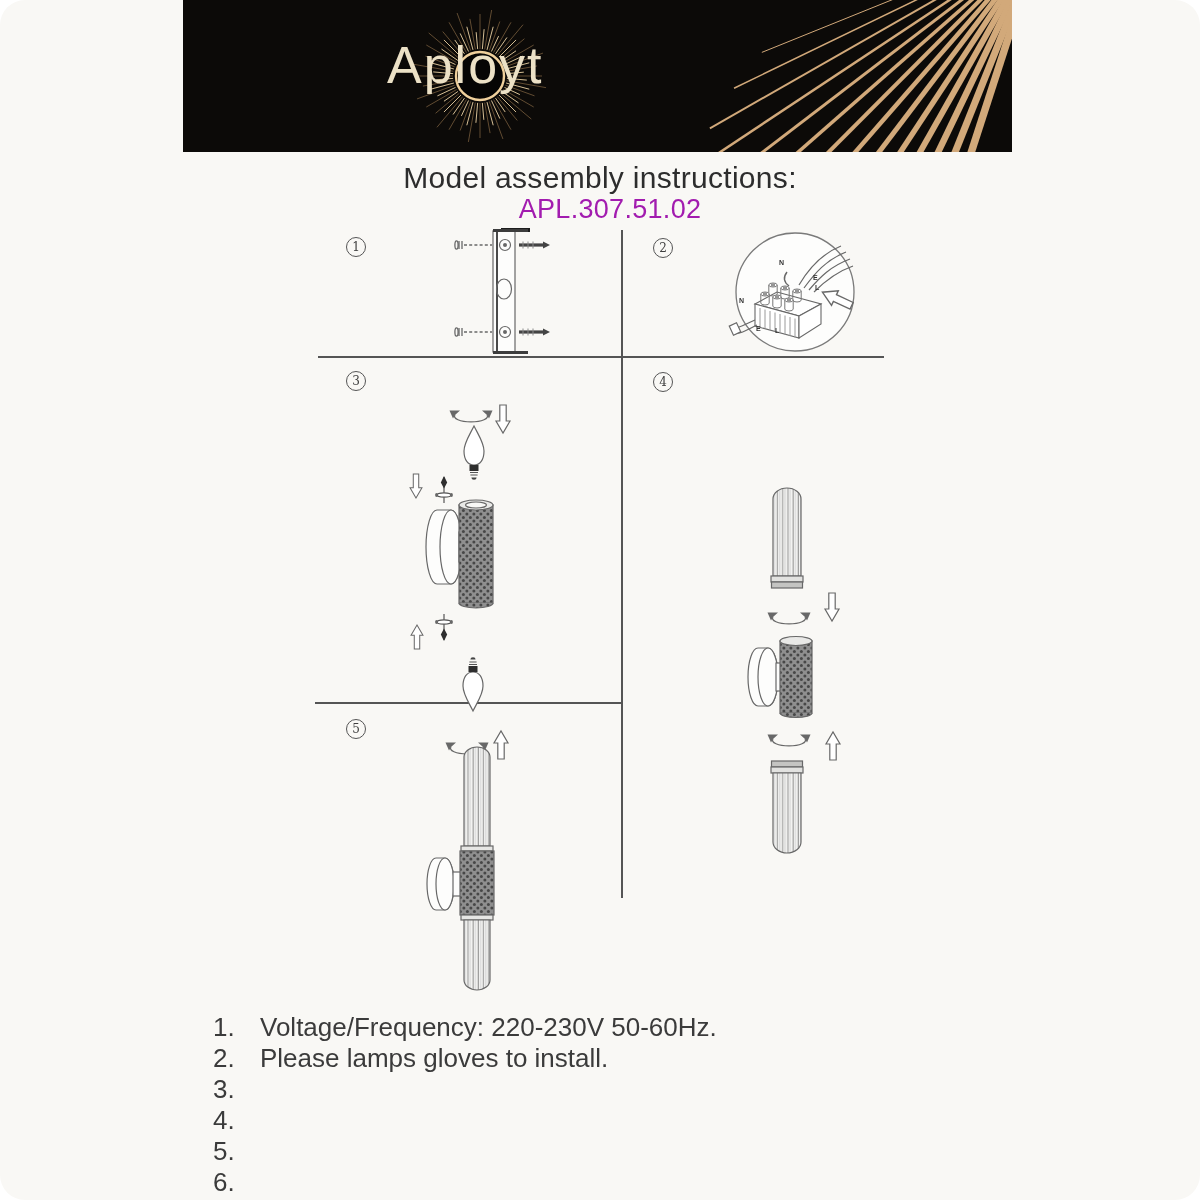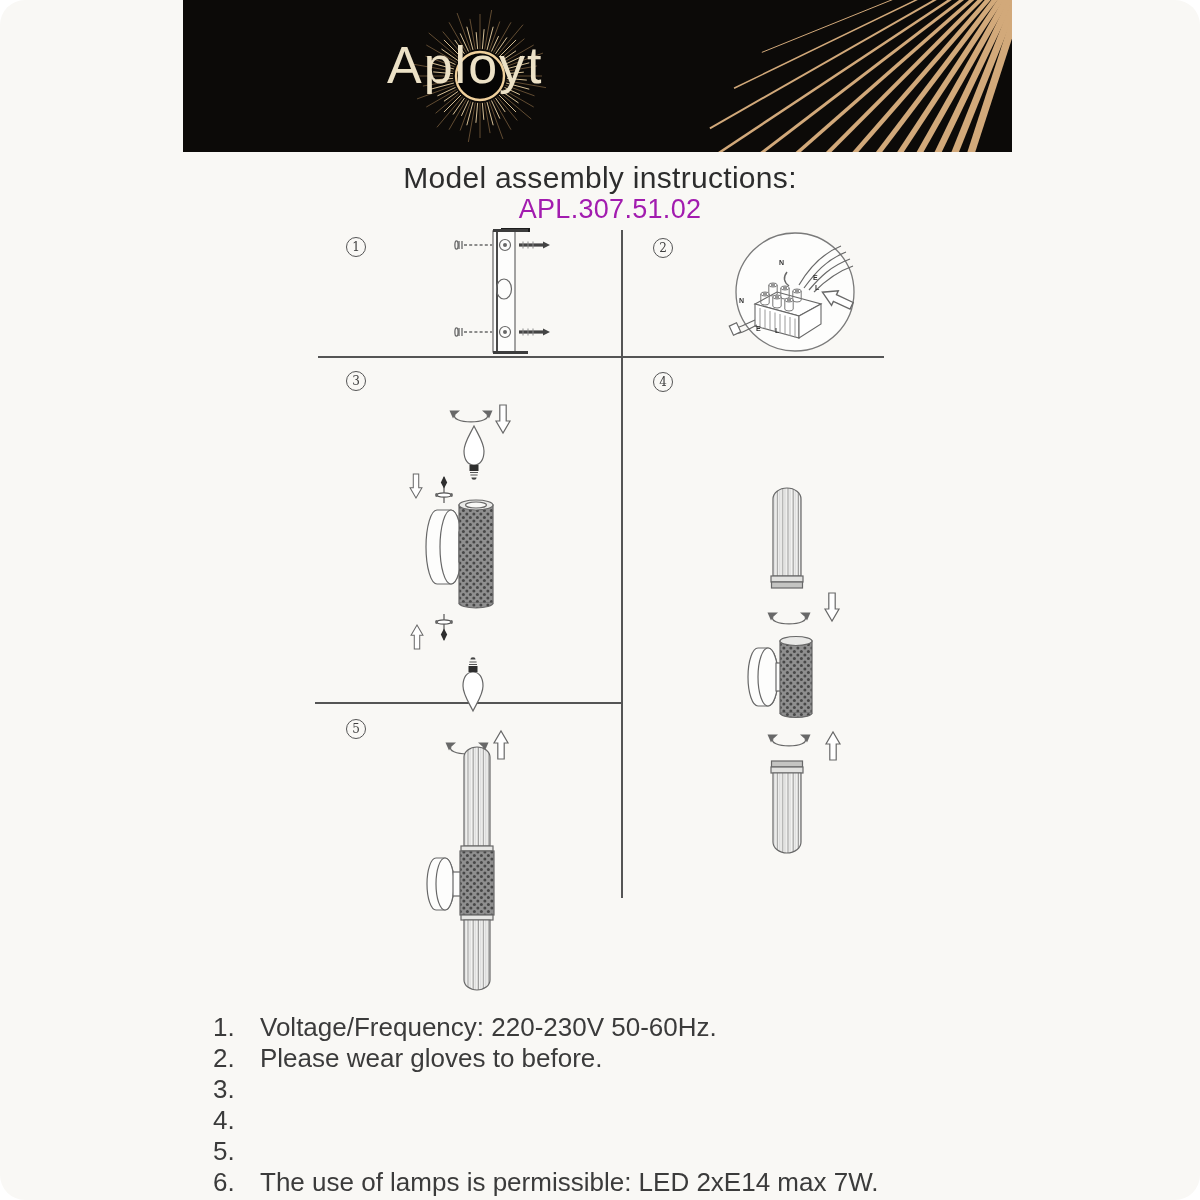--- a/index.html
+++ b/index.html
@@ -337,30 +337,29 @@
   </svg>
 
   
   <div class="instructions">
     <div class="inst-row">
       <span class="inst-num">1.</span>
       <span class="inst-text">Voltage/Frequency: 220-230V 50-60Hz.</span>
     </div>
     <div class="inst-row">
       <span class="inst-num">2.</span>
-      <span class="inst-text">Please wear gloves to before.</span>
+      <span class="inst-text">Please lamps gloves to install.</span>
     </div>
     <div class="inst-row">
       <span class="inst-num">3.</span>
     </div>
     <div class="inst-row">
       <span class="inst-num">4.</span>
     </div>
     <div class="inst-row">
       <span class="inst-num">5.</span>
     </div>
     <div class="inst-row">
       <span class="inst-num">6.</span>
-      <span class="inst-text">The use of lamps is permissible: LED 2xE14 max 7W.</span>
     </div>
   </div>
 
 </div>
 
 </body></html>

